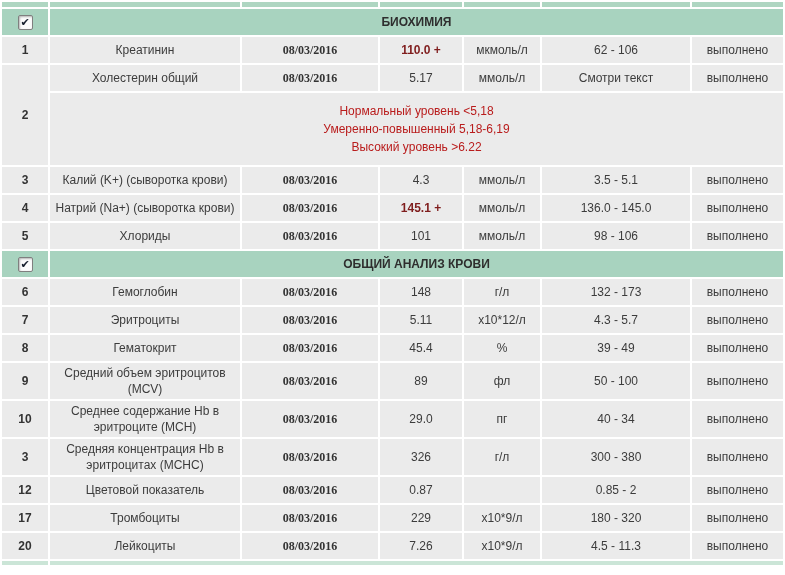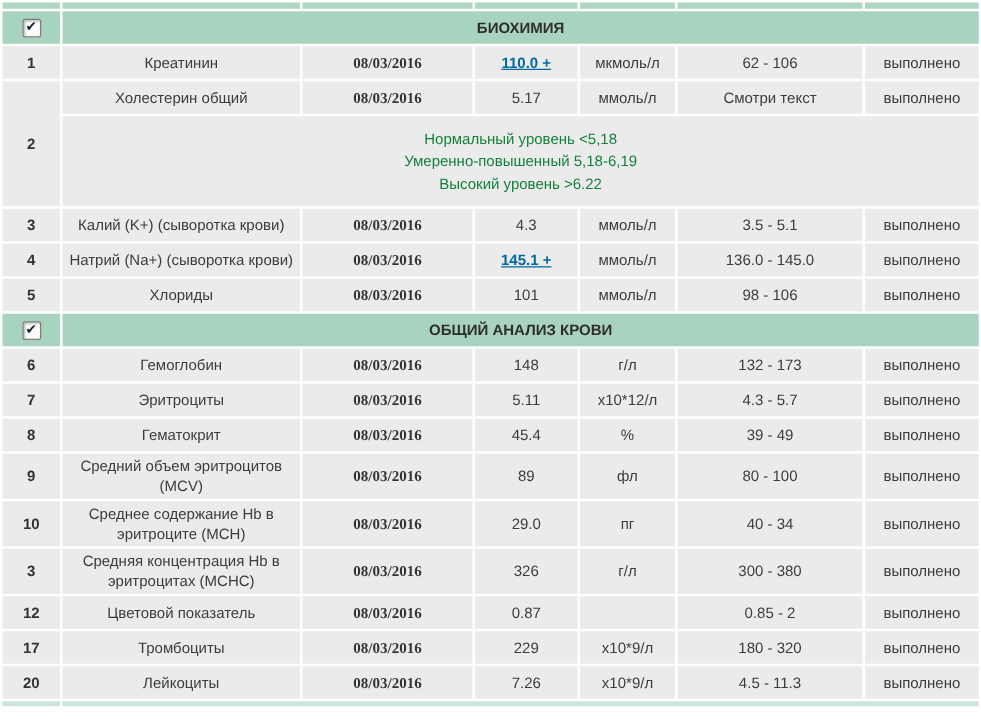--- a/index.html
+++ b/index.html
@@ -4,23 +4,23 @@
 <style>
   html,body{margin:0;padding:0;background:#ffffff;}
   body{font-family:"Liberation Sans","DejaVu Sans",sans-serif;}
   .wrap{width:785px;height:575px;overflow:hidden;background:#ffffff;}
   table.lab{border-collapse:separate;border-spacing:2px;table-layout:fixed;width:785px;}
   td{background:#ebebeb;text-align:center;vertical-align:middle;font-size:12px;color:#3c3c3c;
      padding:2px 3px;overflow:hidden;line-height:16px;}
   tr.data td{height:22px;}
   td.num{font-weight:bold;color:#333;}
   td.date{font-weight:bold;color:#333;font-family:Liberation Serif, serif;}
-  td.bold-val{font-weight:bold;color:#0369a1;text-decoration:underline;}
+  td.bold-val{font-weight:bold;color:#7f1d1d;}
   td.hdr{background:#a8d3bf;font-weight:bold;color:#2e2e2e;height:22px;}
-  td.note{color:#15803d;height:68px;line-height:18px;}
+  td.note{color:#b91c1c;height:68px;line-height:18px;}
   tr.sliver-top td{background:#afd6c2;height:5px;padding:0;font-size:0;line-height:0;}
   tr.sliver-bottom td{background:#cbe5d7;height:4px;padding:0;font-size:0;line-height:0;}
   .cb{display:inline-block;width:13px;height:13px;background:#fbfbfb;border:1px solid #7f7f7f;
       border-radius:2px;font-size:11px;line-height:12px;color:#17202e;text-align:center;
       box-shadow:inset 1px 1px 2px rgba(0,0,0,.28);vertical-align:middle;}
 </style>
 </head>
 <body>
 
 <div class="wrap">
@@ -130,21 +130,21 @@
           <td>%</td>
           <td>39 - 49</td>
           <td>выполнено</td>
         </tr>
         <tr class="data">
           <td class="num">9</td>
           <td class="name">Средний объем эритроцитов (MCV)</td>
           <td class="date">08/03/2016</td>
           <td>89</td>
           <td>фл</td>
-          <td>80 - 100</td>
+          <td>50 - 100</td>
           <td>выполнено</td>
         </tr>
         <tr class="data">
           <td class="num">10</td>
           <td class="name">Среднее содержание Hb в эритроците (MCH)</td>
           <td class="date">08/03/2016</td>
           <td>29.0</td>
           <td>пг</td>
           <td>40 - 34</td>
           <td>выполнено</td>

